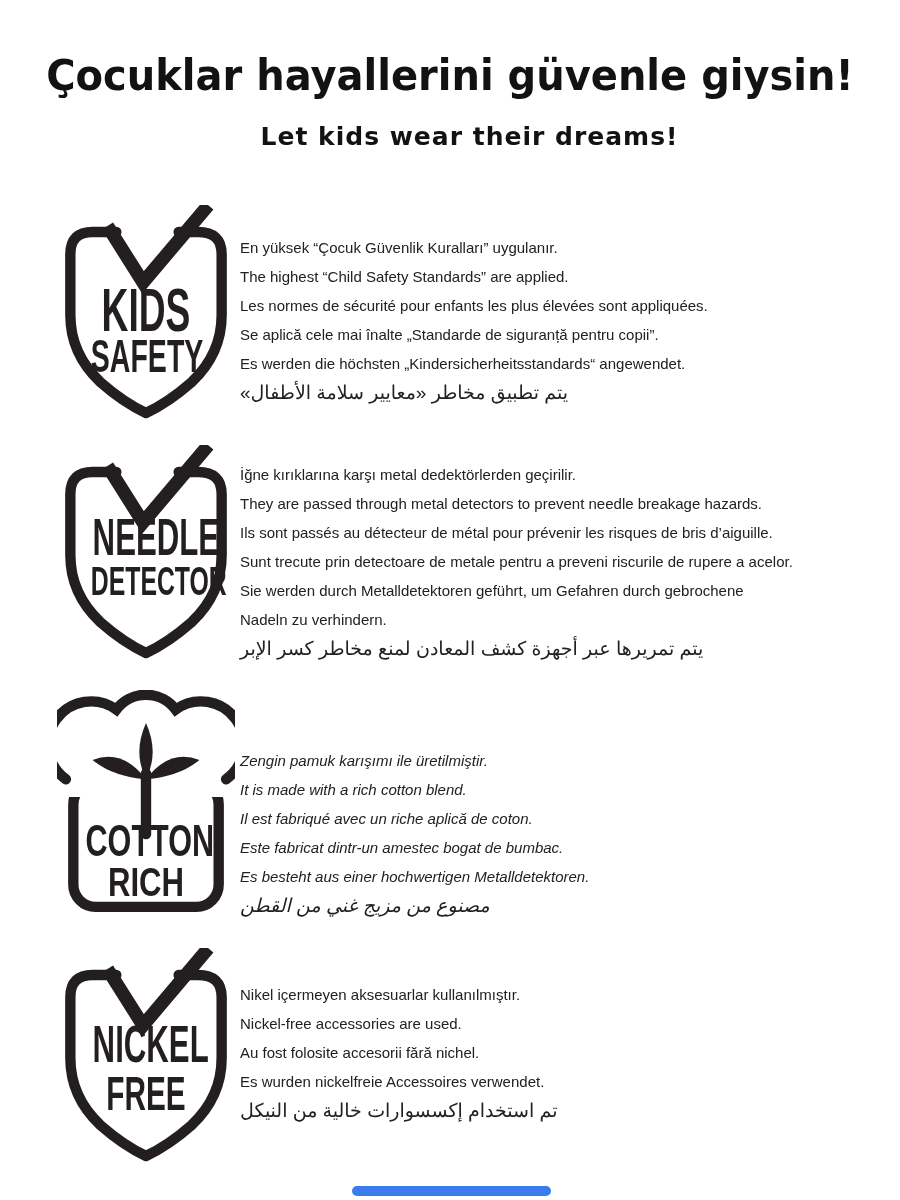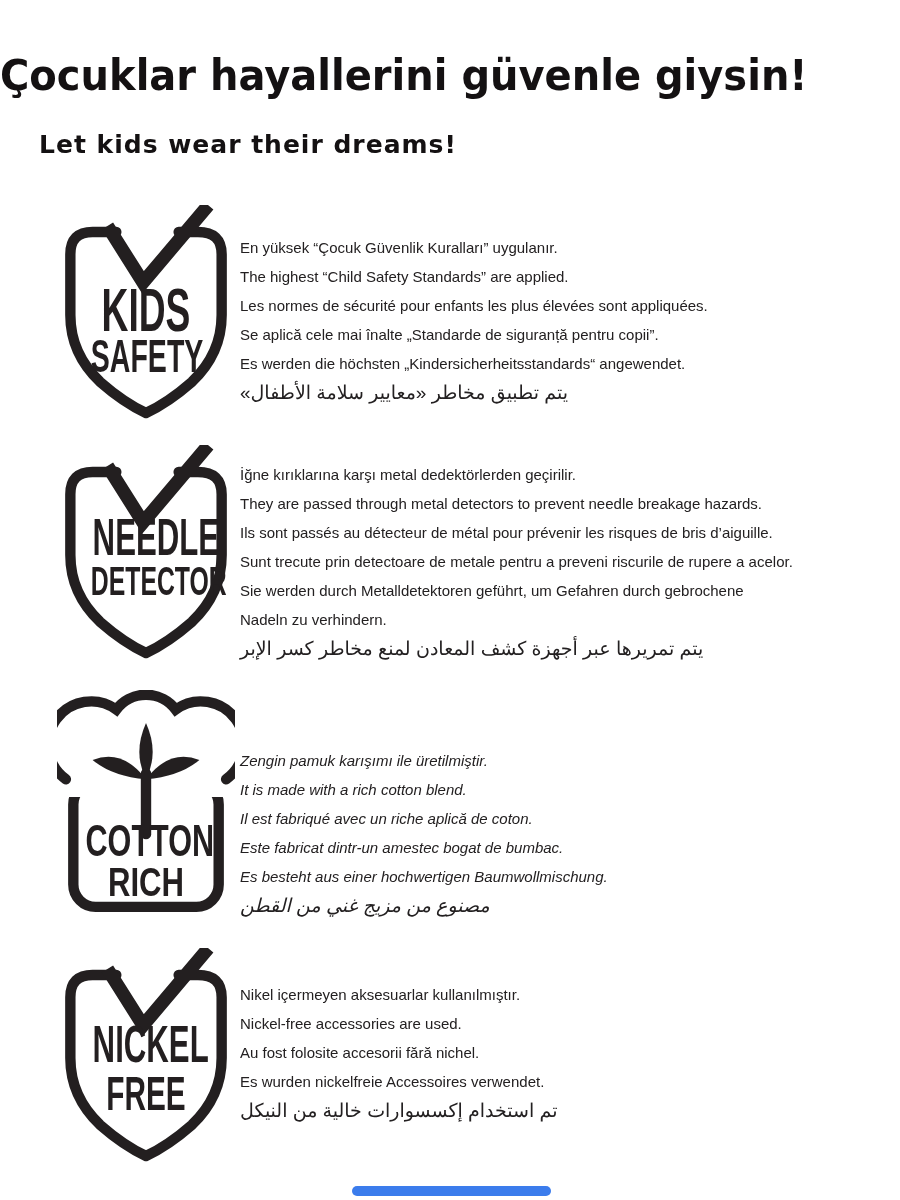--- a/index.html
+++ b/index.html
@@ -11,33 +11,33 @@
   html,body{width:900px;height:1200px;}
   body{
     position:relative;
     width:900px;height:1200px;
     background:#ffffff;
     font-family:"Liberation Sans",sans-serif;
     color:var(--text);
     overflow:hidden;
   }
   
-  .header{position:absolute;top:52px;left:0;width:900px;text-align:left;color:#141112;}
+  .header{position:absolute;top:52px;left:0;width:900px;text-align:center;color:#141112;}
   .title{
     font-family:"DejaVu Sans",sans-serif;
     font-weight:bold;
     font-size:40px;
     letter-spacing:0px;
     transform:scaleY(1.08);
   }
   .subtitle{
     font-family:"DejaVu Sans",sans-serif;
     font-weight:bold;
     font-size:25px;
-    margin-top:32px;
+    margin-top:24px;
     letter-spacing:1px;
     padding-left:39px;
   }
   
   .row{position:absolute;left:57px;right:18px;display:flex;align-items:flex-start;}
   #row-0{top:205px;}
   #row-1{top:445px;}
   #row-2{top:690px;}
   #row-3{top:948px;}
   .badge{position:relative;flex:none;width:178px;height:226px;margin-right:5px;}
@@ -145,21 +145,21 @@
       <path class="ink" d="M 60 56 L 60 97" fill="none" stroke-width="7" stroke-linecap="round"></path>
     </svg>
     <div class="bl bl1">COTTON</div>
     <div class="bl bl2">RICH</div>
   </div>
   <div class="textcol">
     <div class="line">Zengin pamuk karışımı ile üretilmiştir.</div>
     <div class="line">It is made with a rich cotton blend.</div>
     <div class="line">Il est fabriqué avec un riche aplică de coton.</div>
     <div class="line">Este fabricat dintr-un amestec bogat de bumbac.</div>
-    <div class="line">Es besteht aus einer hochwertigen Baumwollmischung.</div>
+    <div class="line">Es besteht aus einer hochwertigen Metalldetektoren.</div>
     <div class="line ar" dir="rtl">مصنوع من مزيج غني من القطن</div>
   </div>
 </div>
 
 <div class="row" id="row-3">
   <div class="badge">
     <svg viewBox="0 0 120 152">
       <path class="ink" d="M 40 18 L 24 18 Q 9 18 9 33 L 9 74 Q 9 100 29 119 Q 45 133 60 140 Q 75 133 91 119 Q 111 100 111 74 L 111 33 Q 111 18 95 18 L 82 18" fill="none" stroke-width="7" stroke-linecap="round" stroke-linejoin="round"></path>
       <path class="ink" d="M 34 14 L 58 52 L 102 0" fill="none" stroke-width="9"></path>
     </svg>

